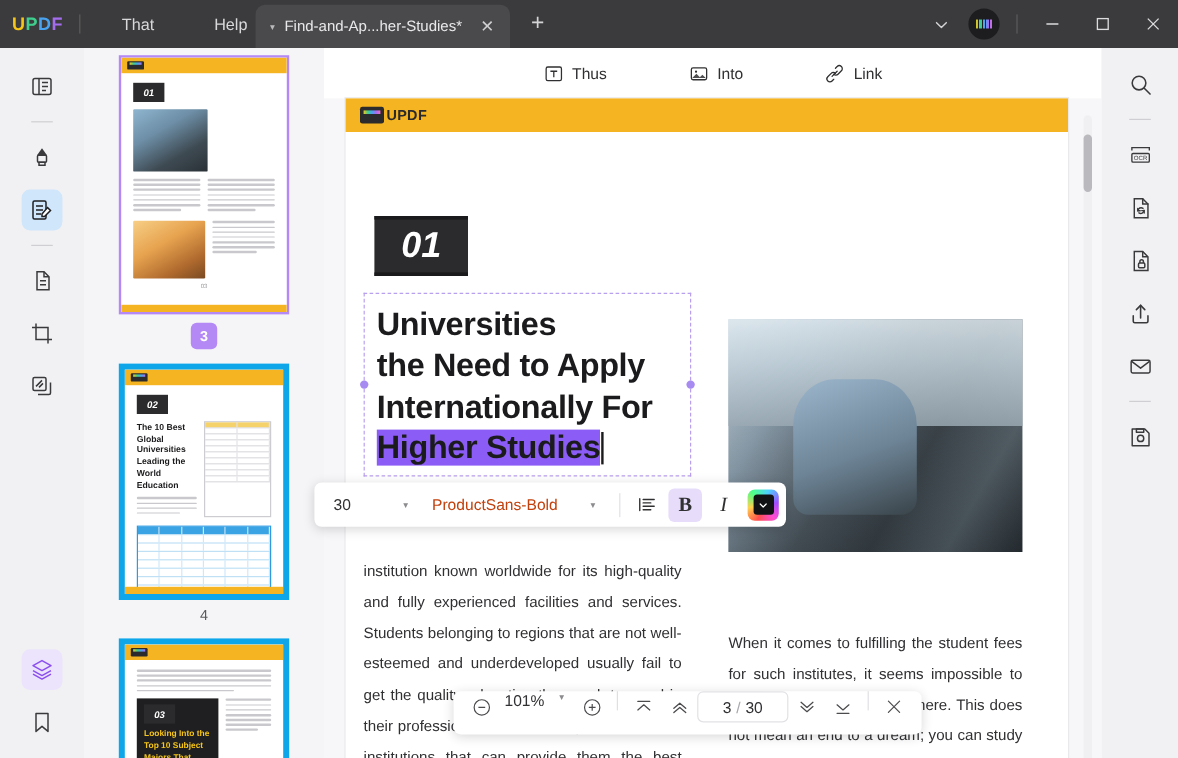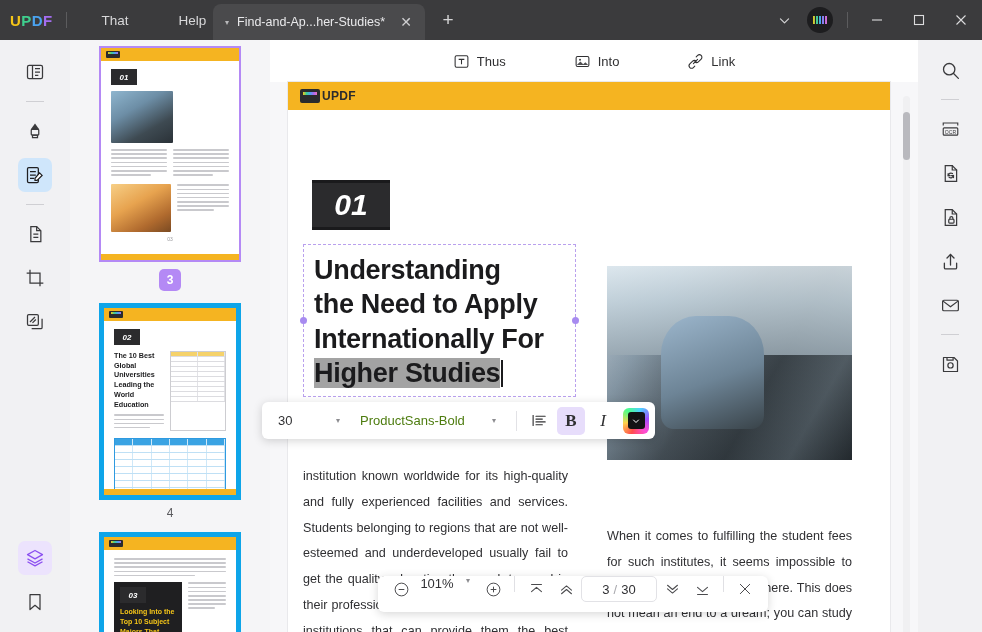--- a/index.html
+++ b/index.html
@@ -165,21 +165,21 @@
   }
 
   .headbox {
     position:absolute; left:33px; top:204px; width:273px; min-height:152px;
     border:1px dashed #b9a0ee; padding: 8px 10px 6px 10px;
   }
   .headbox h1 {
     font-size: 27px; line-height: 1.27; font-weight: 800; color:#1b1b1d;
     letter-spacing:-.3px;
   }
-  .hl { background:#a3a3a3; }
+  .hl { background:#8b5cf6; }
   .caret { display:inline-block; width:2px; height:27px; background:#1b1b1d; vertical-align:-5px; margin-left:1px;}
   .handle { position:absolute; width:7px; height:7px; border-radius:50%; background:#a78bf0; }
   .h-l { left:-4px; top:50%; margin-top:-3.5px; }
   .h-r { right:-4px; top:50%; margin-top:-3.5px; }
 
   .docimg {
     position:absolute; left:337px; top:226px; width:245px; height:194px;
     background:
       linear-gradient(165deg, rgba(255,255,255,.08), rgba(0,0,0,.25)),
       linear-gradient(120deg,#c9d7e2 0%,#8fa4b4 22%,#4e5a63 46%,#3a444b 64%,#59666f 82%,#2e363c 100%);
@@ -211,21 +211,21 @@
   }
 
   
   .fonttoolbar {
     position:absolute; left:262px; top:402px; height:37px;
     background:#fff; border-radius:6px; box-shadow:0 2px 10px rgba(0,0,0,.17);
     display:flex; align-items:center; padding: 0 6px;
   }
   .ft-size { width:58px; font-size:13px; color:#323234; padding-left:10px; }
   .ft-caret { color:#8c8c90; font-size:8px; padding: 0 14px 0 10px; }
-  .ft-font { width:128px; font-size:13px; color:#4d7c0f; padding-left:6px; }
+  .ft-font { width:128px; font-size:13px; color:#c2410c; padding-left:6px; }
   .ft-sep { width:1px; height:20px; background:#e2e2e6; margin:0 6px; }
   .ft-btn {
     width:28px; height:28px; border-radius:5px; display:flex; align-items:center; justify-content:center;
     color:#303032; margin: 0 2px;
   }
   .ft-btn.on { background:#e7ddfb; }
   .ft-b { font-family:"Liberation Serif", serif; font-weight:700; font-size:17px; }
   .ft-i { font-family:"Liberation Serif", serif; font-style:italic; font-size:17px; }
   .ft-color {
     width:26px; height:26px; border-radius:6px; margin-left:4px;
@@ -640,21 +640,21 @@
     </div>
 
     <div class="sec-num">01</div>
 
     <div class="docimg"></div>
 
     <div class="headbox">
       <div class="handle h-l"></div>
       <div class="handle h-r"></div>
       <h1>
-        <span>Understanding</span><br>
+        <span>Universities</span><br>
         <span>the Need to Apply</span><br>
         <span>Internationally For</span><br>
         <span class="hl">Higher Studies</span><span class="caret"></span>
       </h1>
     </div>
 
     <div class="col-l">
       <p class="bodytext">institution known worldwide for its high-quality and fully experienced facilities and services. Students belonging to regions that are not well-esteemed and underdeveloped usually fail to get the quality education they seek to excel in their professional life. Thus, they look for better institutions that can provide them the best opportunities and resources for them to excel in the professional field.</p>
     </div>
 

